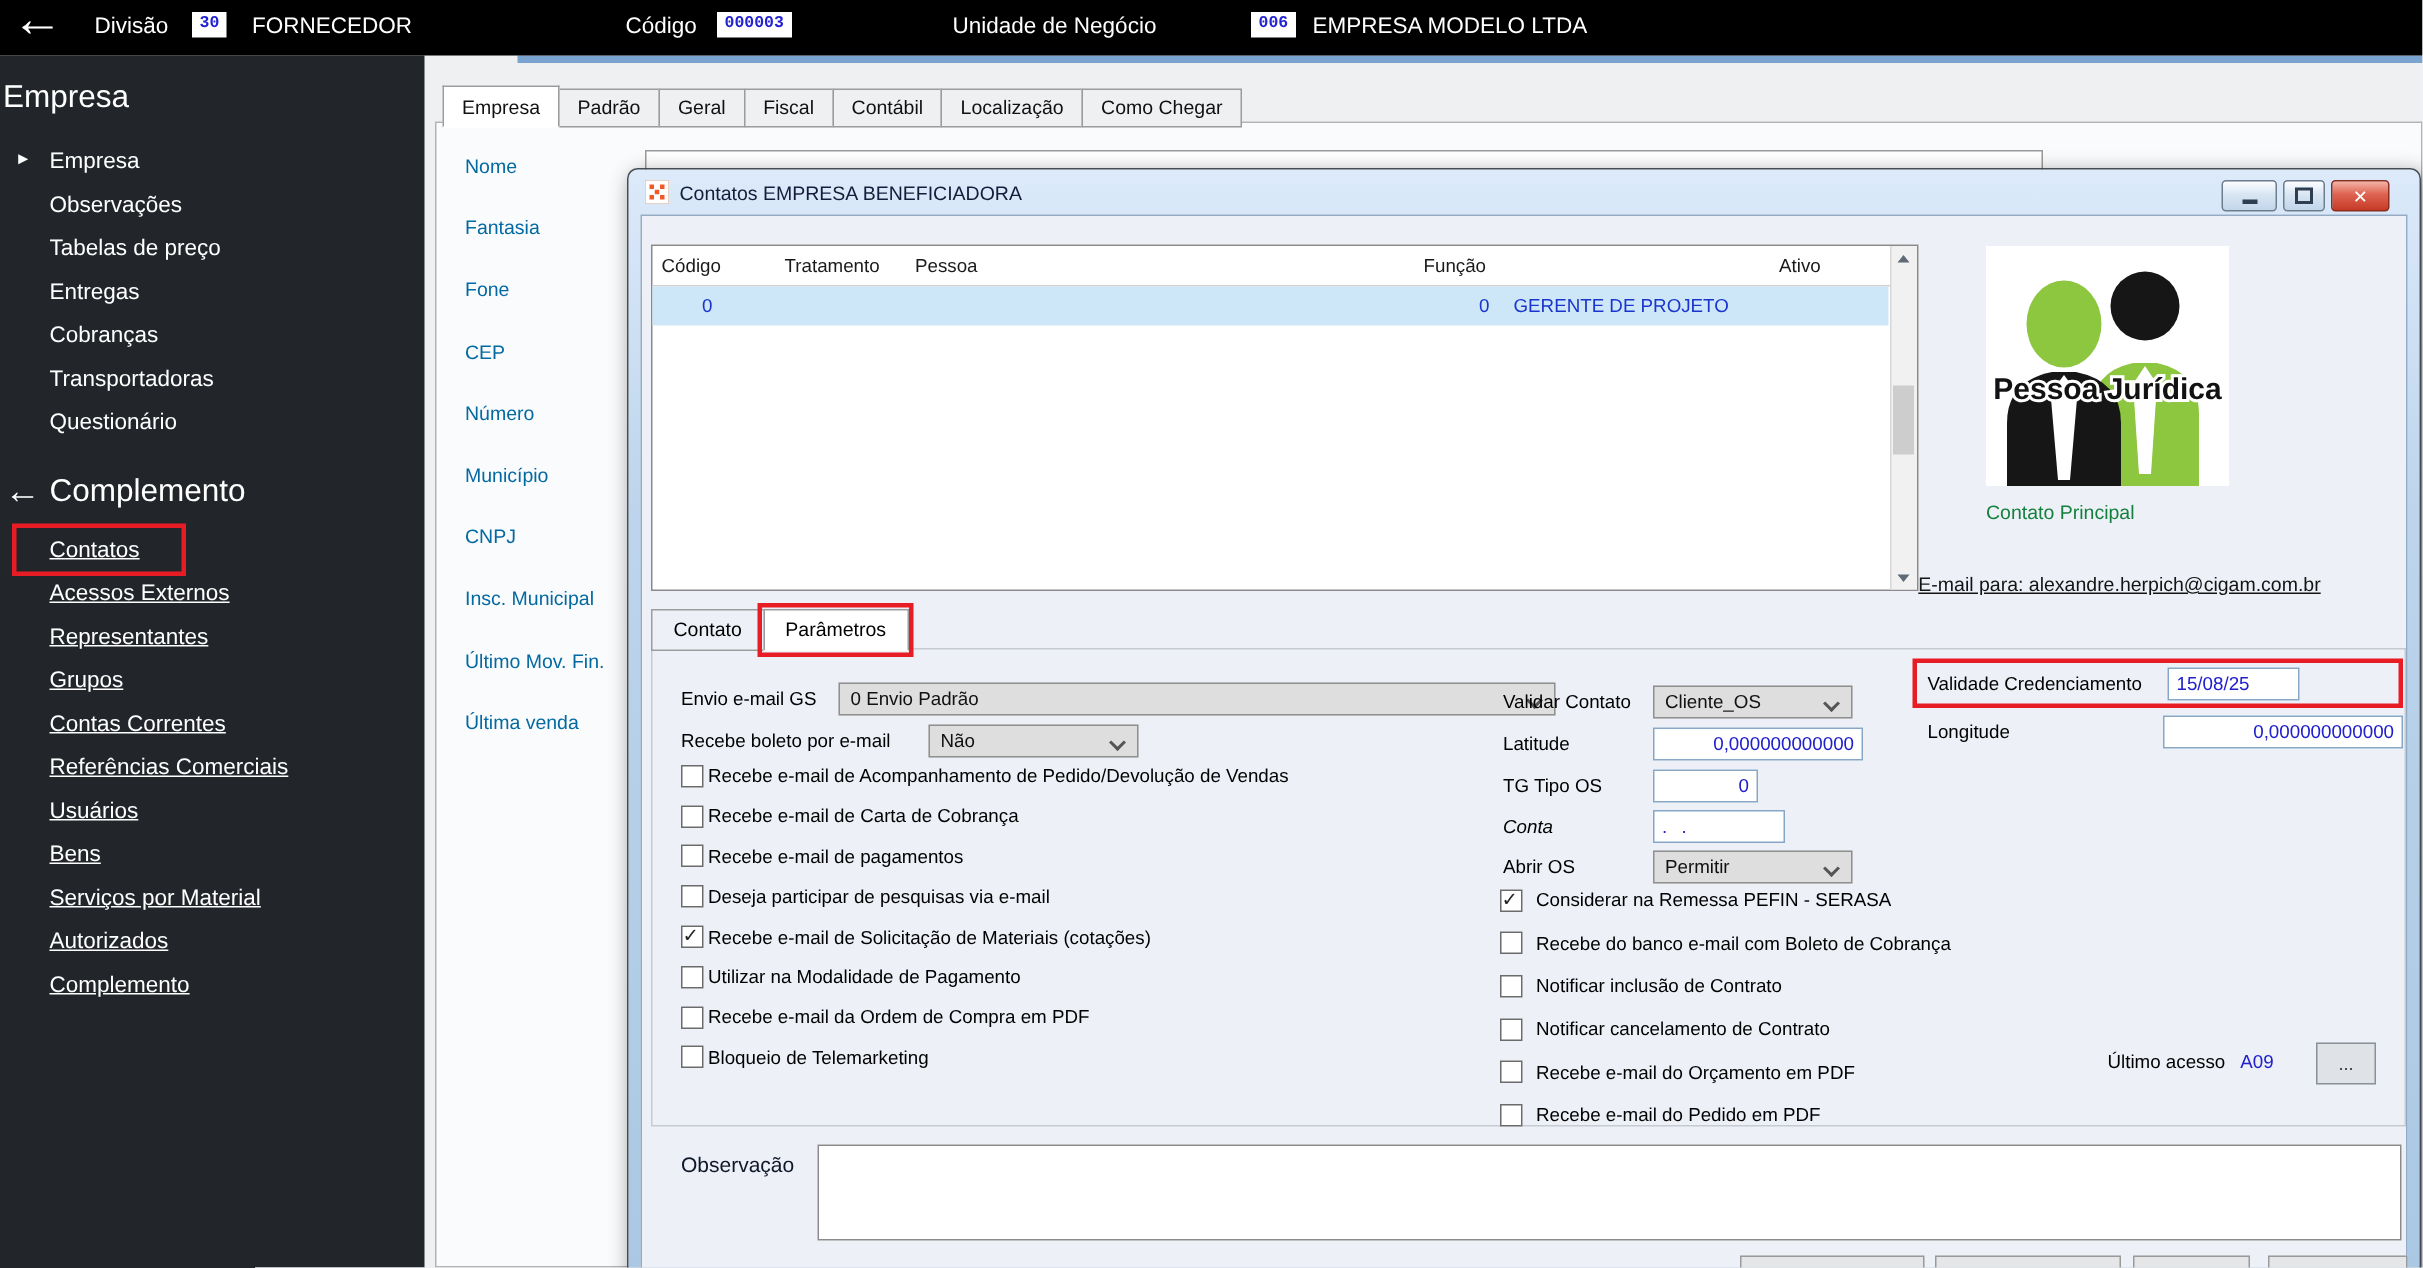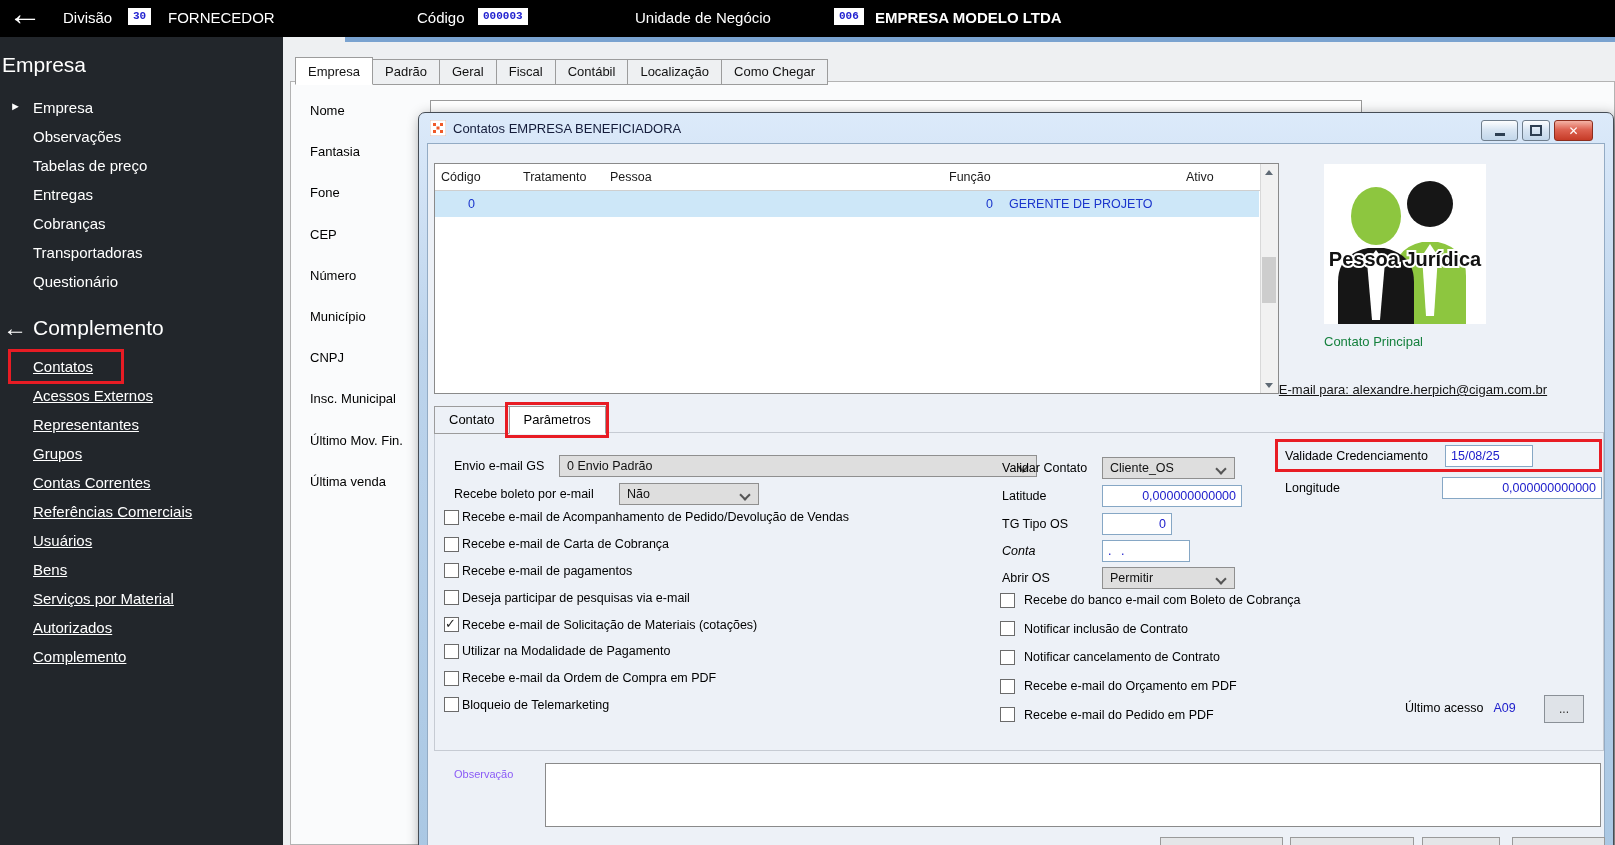--- a/index.html
+++ b/index.html
@@ -26,21 +26,21 @@
   .sb-link.hl{border:3px solid #e81c24;padding:6px 28px 6px 22px;margin:-9px 0 -9px -25px;}
 
   
   .main{position:absolute;left:283px;top:37px;width:1332px;height:808px;background:#eef0f2;}
   .topline{position:absolute;left:62px;top:0;right:0;height:5px;background:#7aa3d0;}
   .main-tabs{position:absolute;left:12px;top:20px;display:flex;align-items:flex-end;z-index:2;}
   .mtab{padding:4px 12px 5px 12px;font-size:13px;color:#111;background:#eef0f2;border:1px solid #9c9c9c;margin-right:-1px;position:relative;}
   .mtab.active{background:#fff;border-bottom-color:#fff;padding-top:6px;z-index:3;}
   .form-panel{position:absolute;left:7px;top:44px;right:0;bottom:0;background:#fafbfc;border:1px solid #b3b3b3;}
   .field-labels{position:absolute;left:27px;top:66px;}
-  .flabel{height:41.2px;font-size:13px;color:#000000;white-space:nowrap;}
+  .flabel{height:41.2px;font-size:13px;color:#0369a1;white-space:nowrap;}
   .nome-input{position:absolute;left:147px;top:63px;width:930px;height:17px;background:#fff;border:1px solid #9a9a9a;}
 
   
   .dialog{position:absolute;left:418px;top:112px;width:1194px;height:762px;
           border:1px solid #454c55;border-radius:7px 7px 0 0;
           background:linear-gradient(180deg,#dceafa 0%,#bdd4ec 30%,#a9c7e3 100%);
           box-shadow:3px 4px 14px rgba(0,0,0,.45);z-index:10;}
   .titlebar{position:absolute;left:0;top:0;right:0;height:30px;display:flex;align-items:center;padding-left:11px;}
   .dlg-title{font-size:13px;color:#141c3a;margin-left:7px;white-space:nowrap;}
   .winbtns{position:absolute;top:7px;left:1062px;display:flex;gap:4px;}
@@ -102,42 +102,42 @@
   .cb-col.left .cb-row{height:26.8px;}
   .cb-col.rightc .cb-row{height:28.6px;}
   .cb{width:13px;height:13px;border:1px solid #6b6b6b;background:#fff;position:relative;flex:none;margin-right:3px;box-sizing:content-box;}
   .cb-col.rightc .cb{margin-right:9px;}
   .cb.checked::after{content:"✓";position:absolute;left:0px;top:-2px;font-size:13px;font-weight:bold;color:#222;}
   .cb-label{font-size:12.5px;color:#000;white-space:nowrap;}
   .redbox{position:absolute;left:847px;top:295px;width:327px;height:33px;border:3px solid #e81c24;box-sizing:border-box;
           display:flex;align-items:center;padding-left:7px;}
   .browse-btn{position:absolute;left:1116px;top:551px;width:38px;height:26px;background:#dfe3e8;border:1px solid #8a9097;
               font-size:12px;color:#333;display:flex;align-items:center;justify-content:center;}
-  .obs-label{position:absolute;left:26px;top:624px;font-size:11px;color:#8b5cf6;}
+  .obs-label{position:absolute;left:26px;top:624px;font-size:14px;color:#0f172a;}
   .obs-area{position:absolute;left:117px;top:619px;width:1056px;height:64px;background:#fff;border:1px solid #8a8a8a;box-sizing:border-box;}
   .bottom-btns{position:absolute;left:732px;top:693px;display:flex;}
   .bbtn{height:28px;background:#e4e6e8;border:1px solid #9a9a9a;font-size:12.5px;color:#222;
         font-family:"Liberation Sans",sans-serif;}
   .bbtn:nth-of-type(1){width:123px;} .bbtn:nth-of-type(2){width:124px;margin-left:7px;}
   .bbtn:nth-of-type(3){width:78px;margin-left:8px;} .bbtn:nth-of-type(4){width:93px;margin-left:12px;}
   .bluev{color:#2020cc;}
 </style>
 </head>
 <body>
 
 <div class="topbar">
   <span class="back">←</span>
   <span class="tb-label" style="left:63px;">Divisão</span>
   <span class="valbox" style="left:128px;">30</span>
   <span class="tb-label" style="left:168px;">FORNECEDOR</span>
   <span class="tb-label" style="left:417px;">Código</span>
   <span class="valbox" style="left:478px;">000003</span>
   <span class="tb-label" style="left:635px;">Unidade de Negócio</span>
   <span class="valbox" style="left:834px;">006</span>
-  <span class="tb-label" style="left:875px;font-weight:bold;">EMPRESA MODELO LTDA</span>
+  <span class="tb-label" style="left:875px;">EMPRESA MODELO LTDA</span>
 </div>
 
 <div class="sidebar">
   <div class="sb-title t1">Empresa</div>
   <div class="sb1">
 
       <div class="sb-item">
         <span class="sb-link">Empresa</span>
       </div>
 
@@ -385,21 +385,21 @@
         <span class="chev"></span>
       </div>
     </div>
     <div class="prow" style="left:26px;top:339px;">
       <span class="plabel">Recebe boleto por e-mail</span>
       <div class="combo" style="position:absolute;left:165px;width:140px;">
         <span>Não</span>
         <span class="chev"></span>
       </div>
     </div>
-    <div class="cb-col left" style="left:16px;top:360px;">
+    <div class="cb-col left" style="left:26px;top:360px;">
 
         <label class="cb-row">
           <span class="cb"></span>
           <span class="cb-label">Recebe e-mail de Acompanhamento de Pedido/Devolução de Vendas</span>
         </label>
 
         <label class="cb-row">
           <span class="cb"></span>
           <span class="cb-label">Recebe e-mail de Carta de Cobrança</span>
         </label>
@@ -463,20 +463,24 @@
     </div>
     <div class="prow" style="left:574px;top:423px;">
       <span class="plabel">Abrir OS</span>
       <div class="combo" style="position:absolute;left:100px;width:133px;">
         <span>Permitir</span>
         <span class="chev"></span>
       </div>
     </div>
     <div class="cb-col rightc" style="left:572px;top:442px;">
 
+        <label class="cb-row">
+          <span class="cb checked"></span>
+          <span class="cb-label">Considerar na Remessa PEFIN - SERASA</span>
+        </label>
 
         <label class="cb-row">
           <span class="cb"></span>
           <span class="cb-label">Recebe do banco e-mail com Boleto de Cobrança</span>
         </label>
 
         <label class="cb-row">
           <span class="cb"></span>
           <span class="cb-label">Notificar inclusão de Contrato</span>
         </label>

